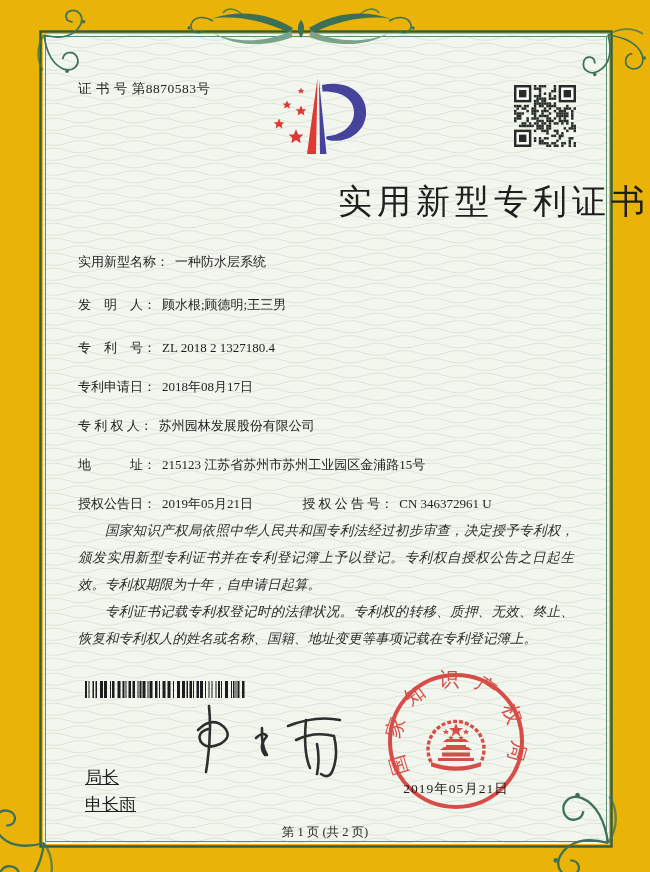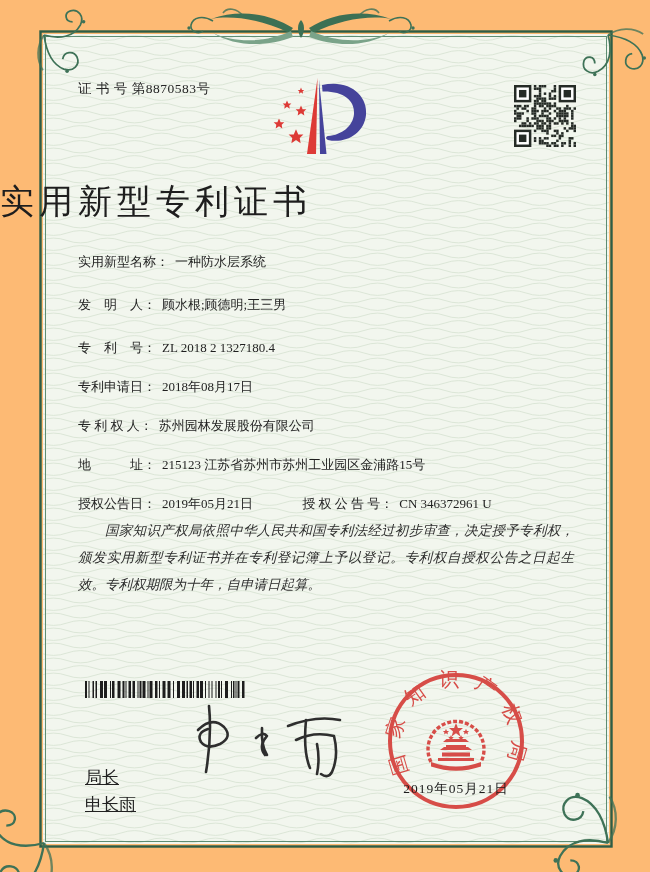--- a/index.html
+++ b/index.html
@@ -1,31 +1,31 @@
 <!DOCTYPE html>
 <html><head>
 <meta charset="utf-8">
 <style>
   html,body { margin:0; padding:0; background:#e9e9e6; }
   .page {
     position:relative; width:650px; height:872px; margin:0 auto;
-    background:#fdba74; overflow:hidden;
+    background:#eab308; overflow:hidden;
     font-family:"Liberation Serif","DejaVu Serif",serif; color:#242424;
   }
   svg.layer { position:absolute; left:0; top:0; width:650px; height:872px; }
   #waves-svg { z-index:0; }
   #frame-svg { z-index:1; pointer-events:none; }
 
   .cert-no { position:absolute; left:78px; top:80px; z-index:2;
     font-size:13.5px; letter-spacing:.5px; color:#262626; }
   .logo { position:absolute; left:256px; top:74px; width:138px; height:96px; z-index:2; }
   .qr { position:absolute; left:514px; top:85px; width:62px; height:62px; z-index:2; }
 
   .title { position:absolute; left:0; right:0; top:179px; z-index:2; margin:0;
-    text-align:left; font-size:34px; font-weight:500; letter-spacing:5px; color:#1e1e1e; }
+    text-align:right; font-size:34px; font-weight:500; letter-spacing:5px; color:#1e1e1e; }
 
   .fields { position:absolute; left:78px; top:252px; right:58px; z-index:2; }
   .field-row { font-size:13px; line-height:20px; margin-bottom:19px; white-space:nowrap; }
   .field-row:nth-child(-n+2) { margin-bottom:23px; }
   .field-label { color:#242424; }
   .field-value { margin-left:6px; color:#1f1f1f; }
   .field-pair2 { margin-left:46px; }
 
   .body-text { position:absolute; left:78px; top:517px; width:496px; z-index:2; }
   .body-text p { margin:0; text-indent:2em; font-size:13.5px; line-height:27px;
@@ -481,20 +481,21 @@
       <span class="field-label">地　　　址：</span><span class="field-value">215123 江苏省苏州市苏州工业园区金浦路15号</span>
     </div>
 
     <div class="field-row">
       <span class="field-label">授权公告日：</span><span class="field-value">2019年05月21日</span>
     <span class="field-label field-pair2">授 权 公 告 号：</span><span class="field-value">CN 346372961 U</span></div>
   </div>
 
   <div class="body-text" id="body-text">
       <p>国家知识产权局依照中华人民共和国专利法经过初步审查，决定授予专利权，颁发实用新型专利证书并在专利登记簿上予以登记。专利权自授权公告之日起生效。专利权期限为十年，自申请日起算。</p>
+      <p>专利证书记载专利权登记时的法律状况。专利权的转移、质押、无效、终止、恢复和专利权人的姓名或名称、国籍、地址变更等事项记载在专利登记簿上。</p>
     </div>
 
   <svg id="barcode-svg" class="barcode" viewBox="0 0 162 17" preserveAspectRatio="none">
       <rect x="0" y="0" width="2" height="17" fill="#1d1d1d"></rect>
       <rect x="3.5" y="0" width="1" height="17" fill="#1d1d1d"></rect>
       <rect x="7.5" y="0" width="1.5" height="17" fill="#1d1d1d"></rect>
       <rect x="10.5" y="0" width="1.5" height="17" fill="#1d1d1d"></rect>
       <rect x="15" y="0" width="3" height="17" fill="#1d1d1d"></rect>
       <rect x="19" y="0" width="3" height="17" fill="#1d1d1d"></rect>
       <rect x="25" y="0" width="1" height="17" fill="#1d1d1d"></rect>
@@ -581,13 +582,14 @@
         <path d="M-13 -7 l26 0 l-3.5 -3 l-19 0 Z"></path>
         <rect x="-10" y="-4" width="20" height="2.4"></rect>
         <path d="M-16 1 l32 0 l-4 -3 l-24 0 Z"></path>
         <rect x="-14" y="3.5" width="28" height="4"></rect>
         <rect x="-18" y="9" width="36" height="3"></rect>
       </g>
     </g>
   </svg>
   <div class="seal-date">2019年05月21日</div>
 
+  <div class="page-footer">第 1 页 (共 2 页)</div>
 </div>
 
 </body></html>

